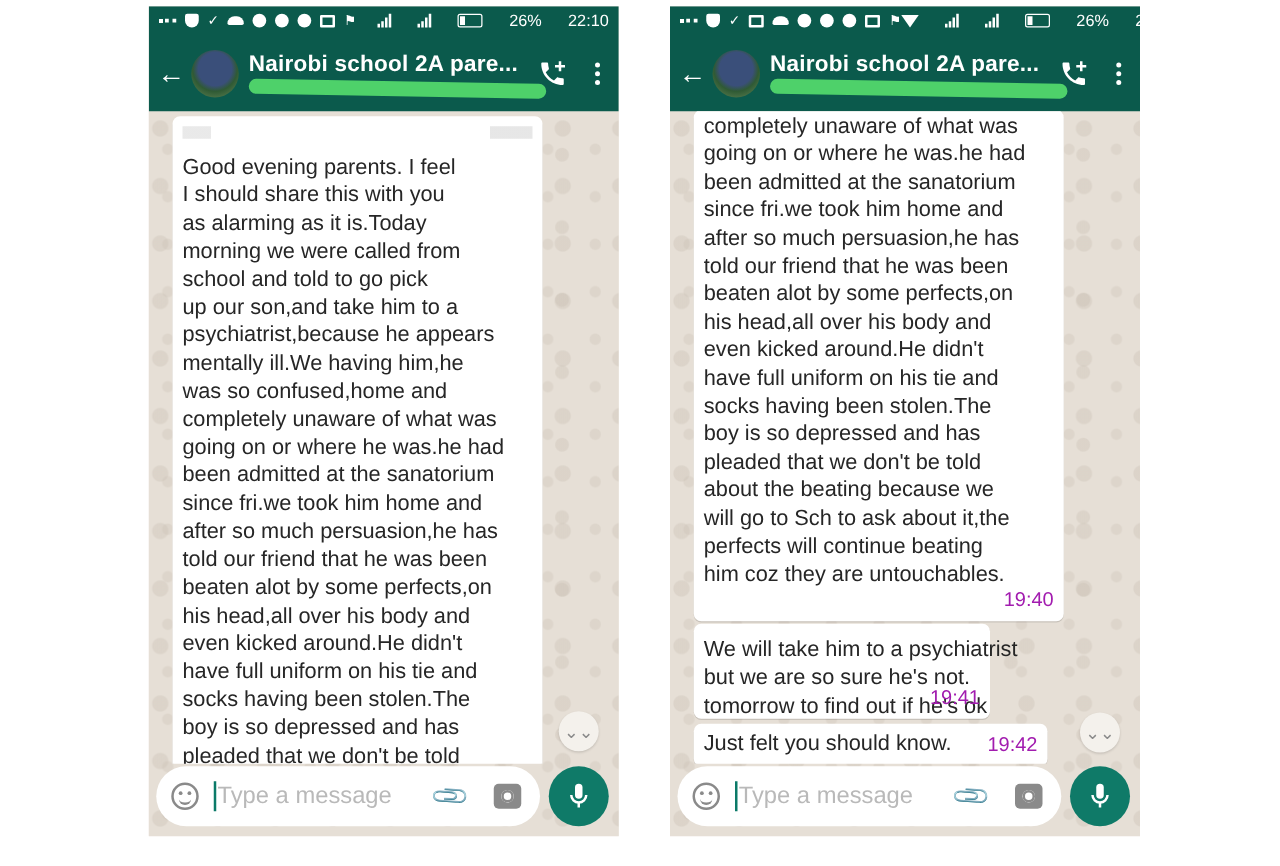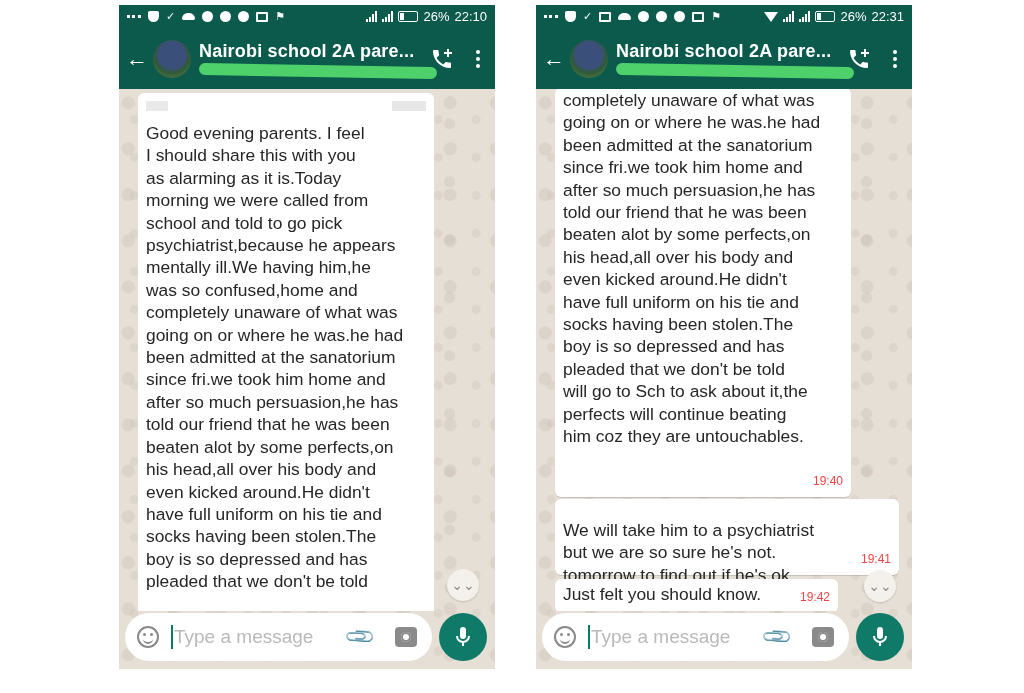--- a/index.html
+++ b/index.html
@@ -37,21 +37,21 @@
     font-size: 13px;
   }
   .sb-icons { display: flex; align-items: center; gap: 7px; }
   .sb-icon { display: inline-block; width: 11px; height: 11px; background: #fff; border-radius: 50%; }
   .sb-icon.dots { width: 14px; height: 3px; background: transparent; border-top: 3px dotted #fff; border-radius: 0; }
   .sb-icon.shield { border-radius: 2px 2px 6px 6px; }
   .sb-icon.check { background: transparent; color:#fff; width:auto; height:auto; font-size:11px; border-radius:0; }
   .sb-icon.cloud { border-radius: 8px 8px 2px 2px; height: 7px; width: 13px; }
   .sb-icon.img { border-radius: 1px; width: 12px; height: 10px; background: transparent; border: 2px solid #fff; }
   .sb-icon.flag { background: transparent; color:#fff; width:auto; height:auto; font-size:11px; border-radius:0; }
-  .sb-right { margin-left: auto; display: flex; align-items: center; gap: 5px; }
+  .sb-right { margin-left: auto; display: flex; align-items: center; gap: 21px; }
   .signal { display: inline-flex; align-items: flex-end; gap: 1px; height: 11px; }
   .signal i { display: block; width: 2px; background: #fff; }
   .signal i:nth-child(1) { height: 3px; } .signal i:nth-child(2) { height: 5px; }
   .signal i:nth-child(3) { height: 8px; } .signal i:nth-child(4) { height: 11px; }
   .wifi { width: 0; height: 0; border-left: 7px solid transparent; border-right: 7px solid transparent; border-top: 10px solid #fff; }
   .battery { width: 20px; height: 11px; border: 1.5px solid #fff; border-radius: 2px; position: relative; }
   .battery::after { content:""; position:absolute; left:1px; top:1px; bottom:1px; width:4px; background:#fff; }
 
   .appbar {
     position: absolute; top: 23px; left: 0; right: 0; height: 61px;
@@ -87,30 +87,30 @@
     border-radius: 6px;
     box-shadow: 0 1px 0.5px rgba(0,0,0,0.13);
     color: #262626;
     font-size: 17.4px;
     line-height: 22.4px;
     padding: 0 8px;
   }
   .bubble .line { white-space: nowrap; display: block; }
   .bubble .time {
     position: absolute; right: 8px; bottom: 5px;
-    font-size: 12px; color: #ef4444;
+    font-size: 16px; color: #a21caf;
   }
   .left .b1 { top: 4px; width: 296px; padding-top: 29px; height: 540px; }
   .left .sender-blur {
     position: absolute; top: 8px; left: 8px; right: 8px; height: 10px;
     background: linear-gradient(90deg, #e7e7e7 0 8%, transparent 8% 88%, #e4e4e4 88%);
     opacity: 0.9;
   }
   .right .b1 { top: -1px; width: 296px; padding-top: 1px; height: 409px; }
-  .right .b2 { top: 410px; width: 344px; padding-top: 20px; padding-bottom: 8px; height: 76px; }
+  .right .b2 { top: 410px; width: 237px; padding-top: 9px; padding-bottom: 8px; height: 76px; }
   .right .b3 { top: 490px; width: 283px; padding-top: 4px; height: 34px; }
 
   .scroll-down {
     position: absolute; right: 16px;
     width: 32px; height: 32px; border-radius: 50%;
     background: #f4f1ec;
     box-shadow: 0 1px 2px rgba(0,0,0,0.15);
     color: #8a8a8a; font-size: 14px;
     display: flex; align-items: center; justify-content: center;
   }
@@ -202,20 +202,21 @@
   </div>
 
   <div class="chat">
     <div class="bubble b1">
       <div class="sender-blur"></div>
       <span class="line">Good evening parents. I feel</span>
       <span class="line">I should share this with you</span>
       <span class="line">as alarming as it is.Today</span>
       <span class="line">morning we were called from</span>
       <span class="line">school and told to go pick</span>
+      <span class="line">up our son,and take him to a</span>
       <span class="line">psychiatrist,because he appears</span>
       <span class="line">mentally ill.We having him,he</span>
       <span class="line">was so confused,home and</span>
       <span class="line">completely unaware of what was</span>
       <span class="line">going on or where he was.he had</span>
       <span class="line">been admitted at the sanatorium</span>
       <span class="line">since fri.we took him home and</span>
       <span class="line">after so much persuasion,he has</span>
       <span class="line">told our friend that he was been</span>
       <span class="line">beaten alot by some perfects,on</span>
@@ -311,20 +312,21 @@
       <span class="line">since fri.we took him home and</span>
       <span class="line">after so much persuasion,he has</span>
       <span class="line">told our friend that he was been</span>
       <span class="line">beaten alot by some perfects,on</span>
       <span class="line">his head,all over his body and</span>
       <span class="line">even kicked around.He didn't</span>
       <span class="line">have full uniform on his tie and</span>
       <span class="line">socks having been stolen.The</span>
       <span class="line">boy is so depressed and has</span>
       <span class="line">pleaded that we don't be told</span>
+      <span class="line">about the beating because we</span>
       <span class="line">will go to Sch to ask about it,the</span>
       <span class="line">perfects will continue beating</span>
       <span class="line">him coz they are untouchables.</span>
       <span class="time">19:40</span>
     </div>
     <div class="bubble b2">
       <span class="line">We will take him to a psychiatrist</span>
       <span class="line">but we are so sure he's not.</span>
       <span class="line">tomorrow to find out if he's ok</span>
       <span class="time">19:41</span>

